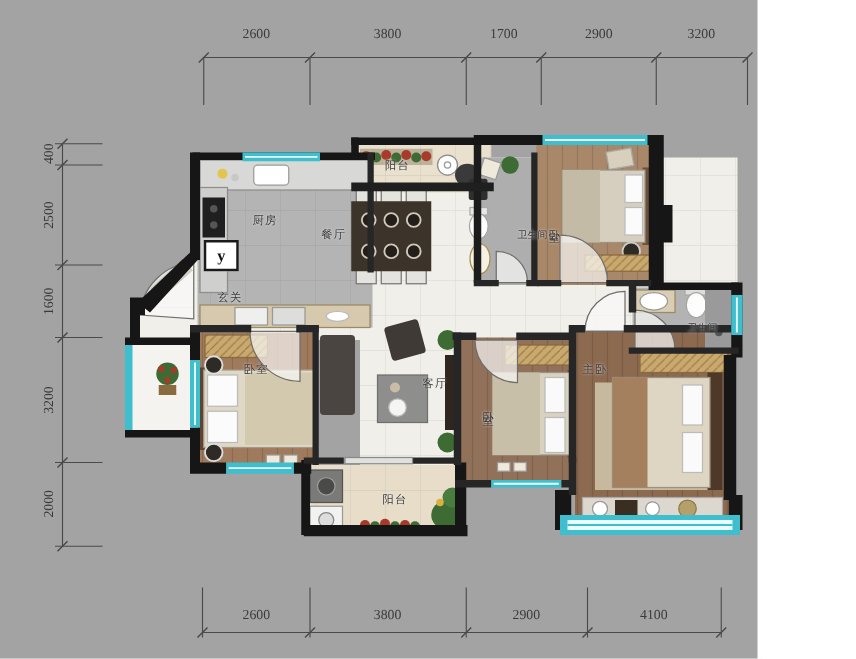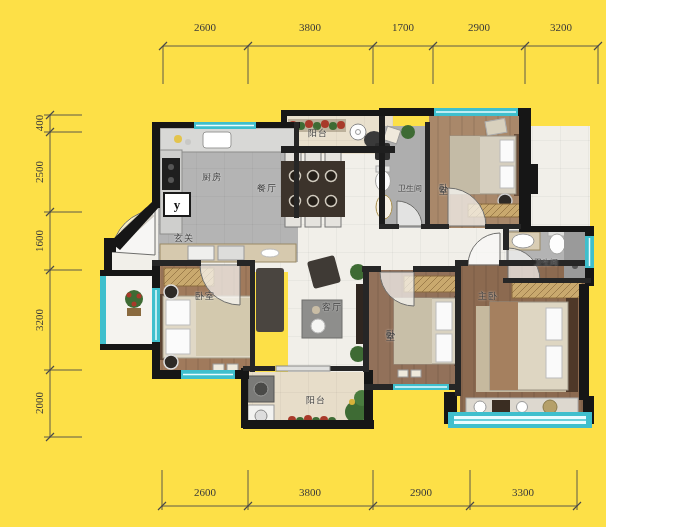--- a/index.html
+++ b/index.html
@@ -1,24 +1,24 @@
 <!DOCTYPE html>
 <html><head>
 <meta charset="utf-8">
 <style>
   html,body{margin:0;padding:0;background:#fff;}
-  .canvas{position:relative;width:606px;height:527px;background:#fde047;overflow:hidden;
+  .canvas{position:relative;width:606px;height:527px;background:#a3a3a3;overflow:hidden;
           font-family:"Liberation Sans",sans-serif;}
   .canvas svg{position:absolute;left:0;top:0;}
   .dimlabel{position:absolute;transform:translate(-50%,-50%);font-family:"Liberation Serif",serif;
             font-size:11px;color:#3a3a3a;white-space:nowrap;}
   .dimlabel.vrt{transform:translate(-50%,-50%) rotate(-90deg);}
   .room-label{position:absolute;transform:translate(-50%,-50%);font-size:9px;color:#3b3b3b;
               white-space:nowrap;letter-spacing:1px;text-shadow:0 0 2px rgba(255,255,255,.8);}
-  .room-label.sm{font-size:8px;letter-spacing:0;}
+  .room-label.sm{font-size:8px;letter-spacing:0;margin-left:16px;}
   .room-label.vert{writing-mode:vertical-rl;letter-spacing:2px;}
   .ymark{position:absolute;left:163px;top:192px;width:24px;height:21px;background:#fff;
          border:2px solid #1a1a1a;display:flex;align-items:center;justify-content:center;
          font-family:"Liberation Serif",serif;font-weight:bold;font-size:13px;color:#111;}
 </style>
 </head>
 <body>
 
 <div class="canvas">
 
@@ -372,21 +372,21 @@
 
 <div class="dimlabel" style="left:205px;top:27px">2600</div>
 <div class="dimlabel" style="left:310px;top:27px">3800</div>
 <div class="dimlabel" style="left:403px;top:27px">1700</div>
 <div class="dimlabel" style="left:479px;top:27px">2900</div>
 <div class="dimlabel" style="left:561px;top:27px">3200</div>
 
 <div class="dimlabel" style="left:205px;top:492px">2600</div>
 <div class="dimlabel" style="left:310px;top:492px">3800</div>
 <div class="dimlabel" style="left:421px;top:492px">2900</div>
-<div class="dimlabel" style="left:523px;top:492px">3300</div>
+<div class="dimlabel" style="left:523px;top:492px">4100</div>
 
 <div class="dimlabel vrt" style="left:39px;top:123px">400</div>
 <div class="dimlabel vrt" style="left:39px;top:172px">2500</div>
 <div class="dimlabel vrt" style="left:39px;top:241px">1600</div>
 <div class="dimlabel vrt" style="left:39px;top:320px">3200</div>
 <div class="dimlabel vrt" style="left:39px;top:403px">2000</div>
 
 <div class="dimlabel vrt" style="left:636px;top:125px">600</div>
 <div class="dimlabel vrt" style="left:636px;top:181px">2700</div>
 <div class="dimlabel vrt" style="left:636px;top:254px">1700</div>
@@ -394,22 +394,22 @@
 <div class="dimlabel vrt" style="left:636px;top:413px">600</div>
 
 <div class="room-label" style="left:318px;top:133px">阳台</div>
 <div class="room-label" style="left:212px;top:177px">厨房</div>
 <div class="room-label" style="left:267px;top:188px">餐厅</div>
 <div class="room-label sm" style="left:410px;top:188px">卫生间</div>
 <div class="room-label vert" style="left:443px;top:178px">卧室</div>
 <div class="room-label sm" style="left:546px;top:262px">卫生间</div>
 <div class="room-label" style="left:184px;top:238px">玄关</div>
 <div class="room-label" style="left:205px;top:296px">卧室</div>
-<div class="room-label" style="left:332px;top:307px">客厅</div>
+<div class="room-label" style="left:348px;top:307px">客厅</div>
 <div class="room-label vert" style="left:390px;top:324px">卧室</div>
-<div class="room-label" style="left:488px;top:296px">主卧</div>
+<div class="room-label" style="left:476px;top:296px">主卧</div>
 <div class="room-label" style="left:316px;top:400px">阳台</div>
 
 <div class="ymark">
       <span>y</span>
     </div>
 
 </div>
 
 </body></html>

